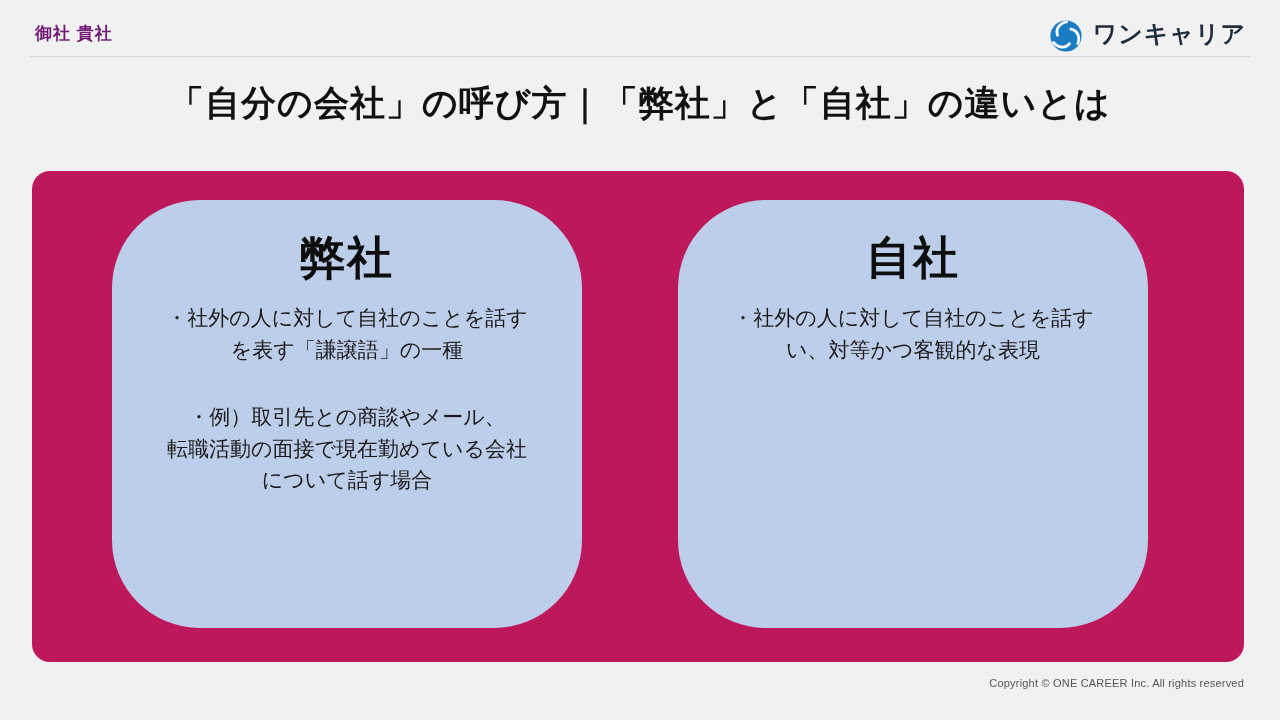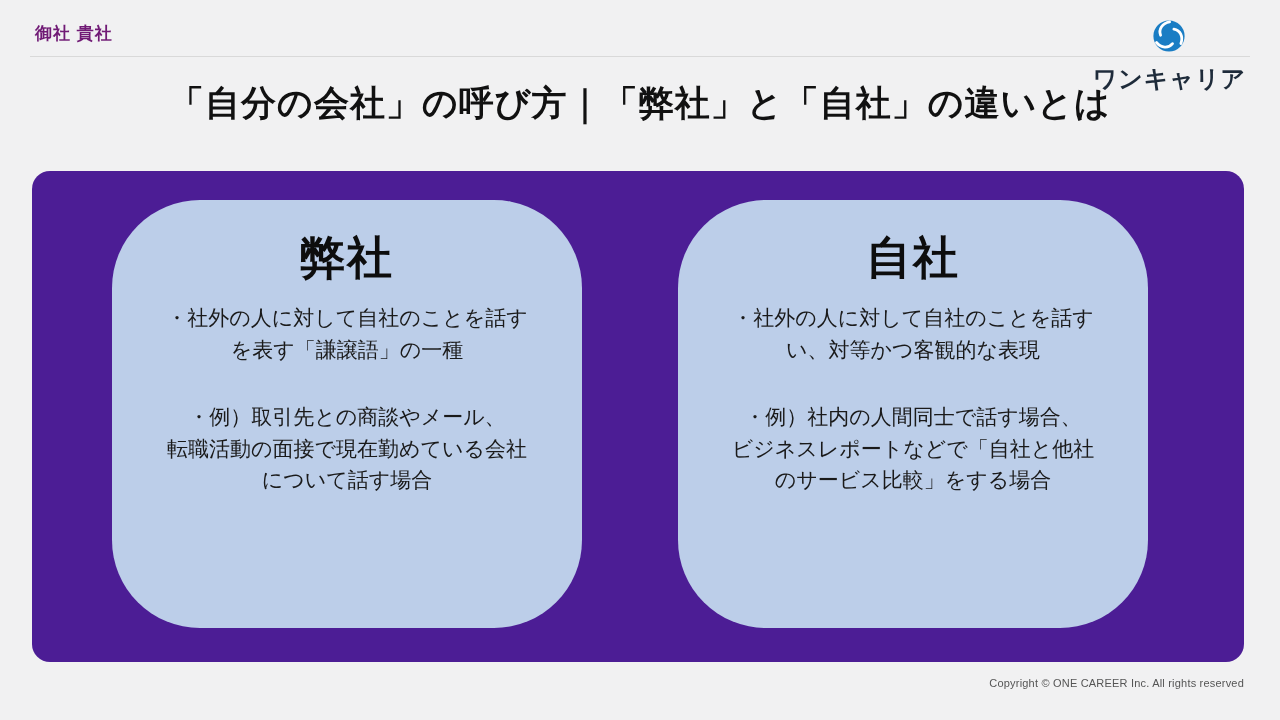--- a/index.html
+++ b/index.html
@@ -14,21 +14,21 @@
 
   
   .header { position: absolute; left: 0; top: 0; width: 1280px; height: 56px; }
   .page-label {
     position: absolute; left: 35px; top: 22px;
     font-size: 17px; font-weight: bold; color: #701a75;
     letter-spacing: 1px;
   }
   .brand {
     position: absolute; right: 34px; top: 18px;
-    display: flex; align-items: center; gap: 9px; flex-direction: column;
+    display: flex; align-items: flex-start; gap: 9px;
   }
   .brand-icon { width: 36px; height: 36px; display: block; }
   .brand-text {
     font-size: 24px; font-weight: bold; color: #1e2b3a;
     letter-spacing: 1px;
   }
   .header-divider {
     position: absolute; left: 30px; top: 56px; width: 1220px; height: 1px;
     background: #d9d9d9;
   }
@@ -38,21 +38,21 @@
     position: absolute; left: 0; top: 80px; width: 1280px;
     text-align: center;
     font-size: 35px; font-weight: bold; color: #111111;
     letter-spacing: 1px;
   }
 
   
   .content-panel {
     position: absolute; left: 32px; top: 171px;
     width: 1212px; height: 491px;
-    background: #4c1d95; border-radius: 18px;
+    background: #be185d; border-radius: 18px;
   }
 
   
   .card {
     position: absolute; top: 29px;
     width: 470px; height: 428px;
     background: #bccee9; border-radius: 88px;
     text-align: center;
   }
   .card-heisha { left: 80px; }
@@ -111,23 +111,20 @@
 転職活動の面接で現在勤めている会社
 について話す場合</p>
       </div>
     </div>
 
     <div class="card card-jisha">
       <div class="card-heading">自社</div>
       <div class="card-bullets">
         <p class="card-bullet">・社外の人に対して自社のことを話す
 い、対等かつ客観的な表現</p>
-        <p class="card-bullet">・例）社内の人間同士で話す場合、
-ビジネスレポートなどで「自社と他社
-のサービス比較」をする場合</p>
       </div>
     </div>
 
   </div>
 
   <div class="copyright">Copyright © ONE CAREER Inc. All rights reserved</div>
 
 </div>
 
 </body></html>

